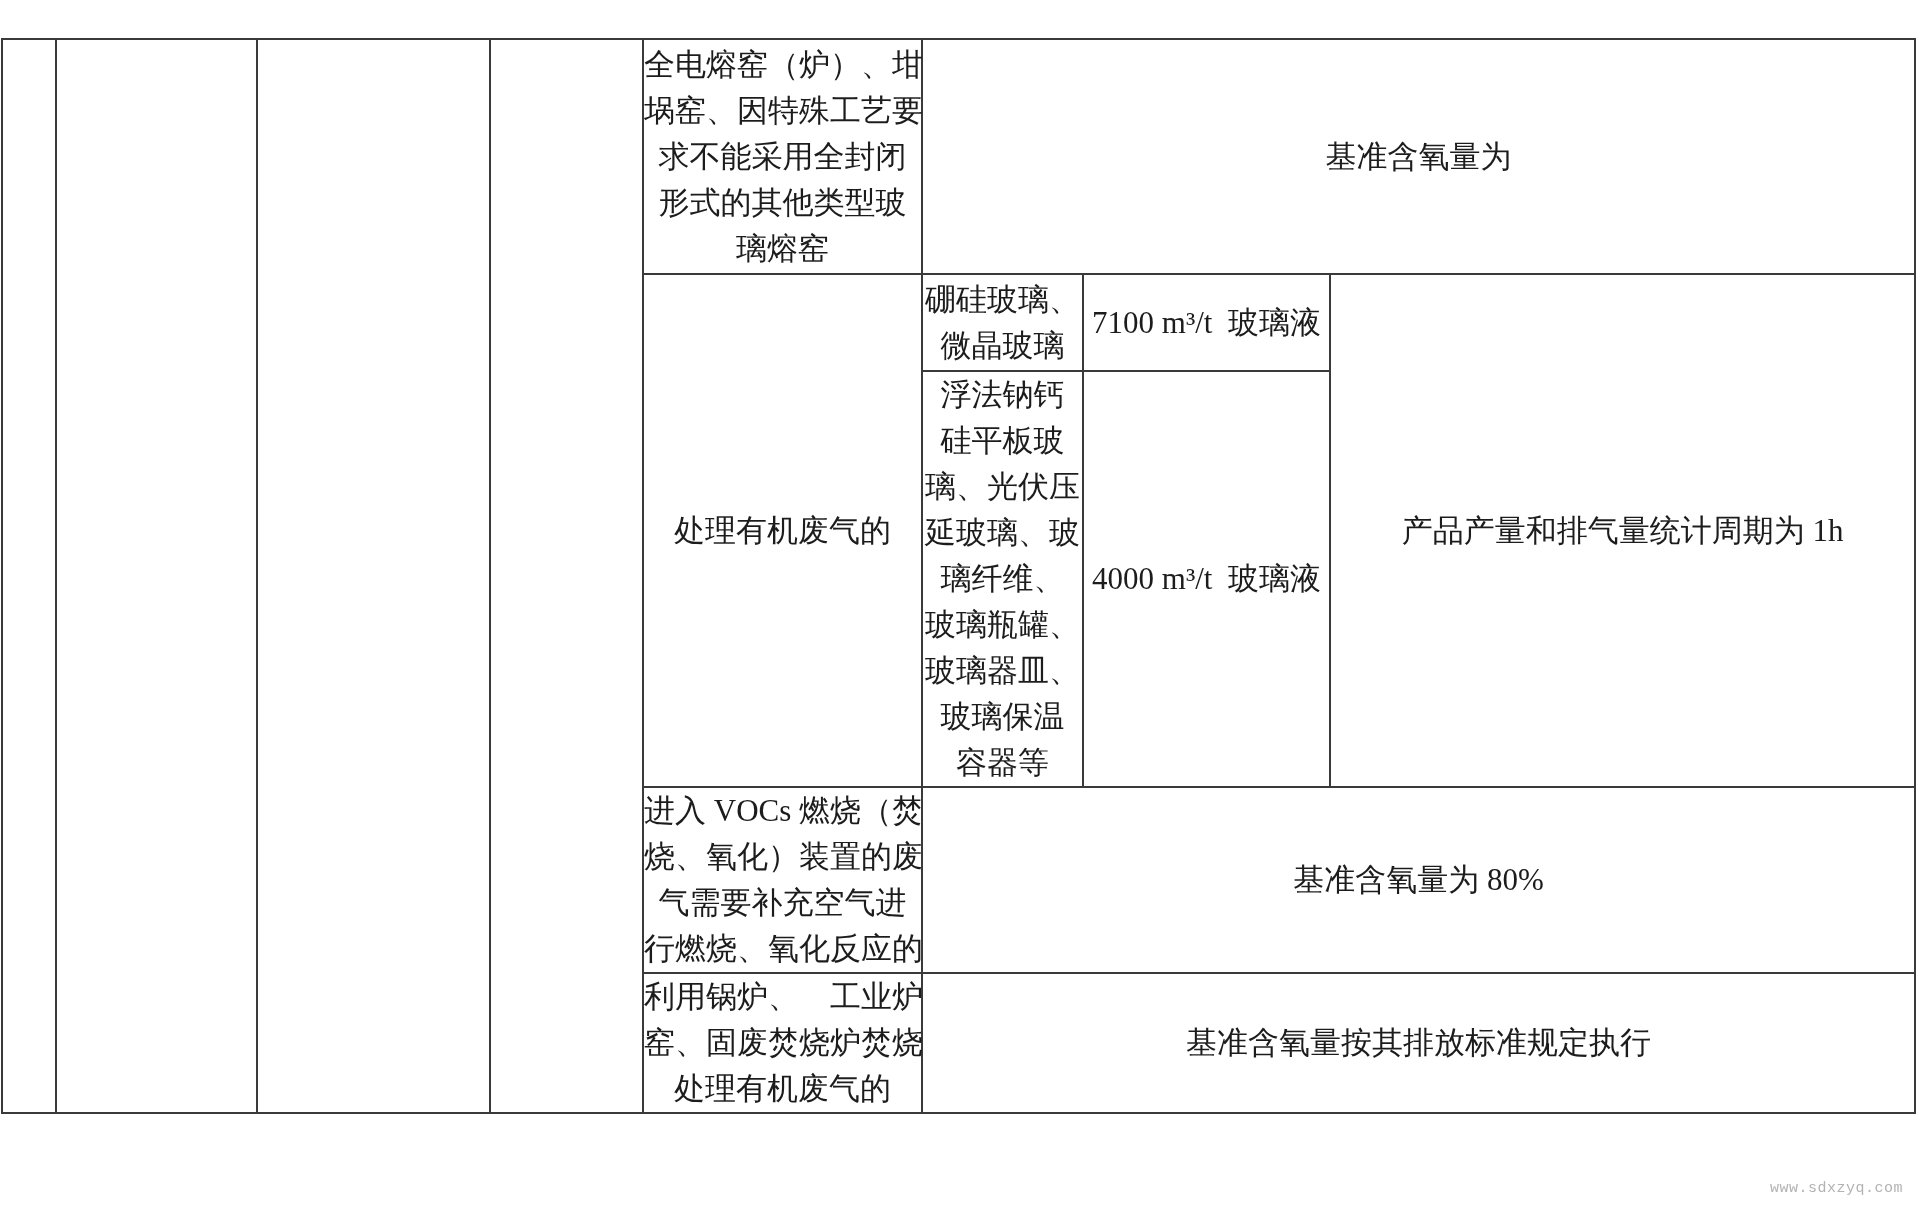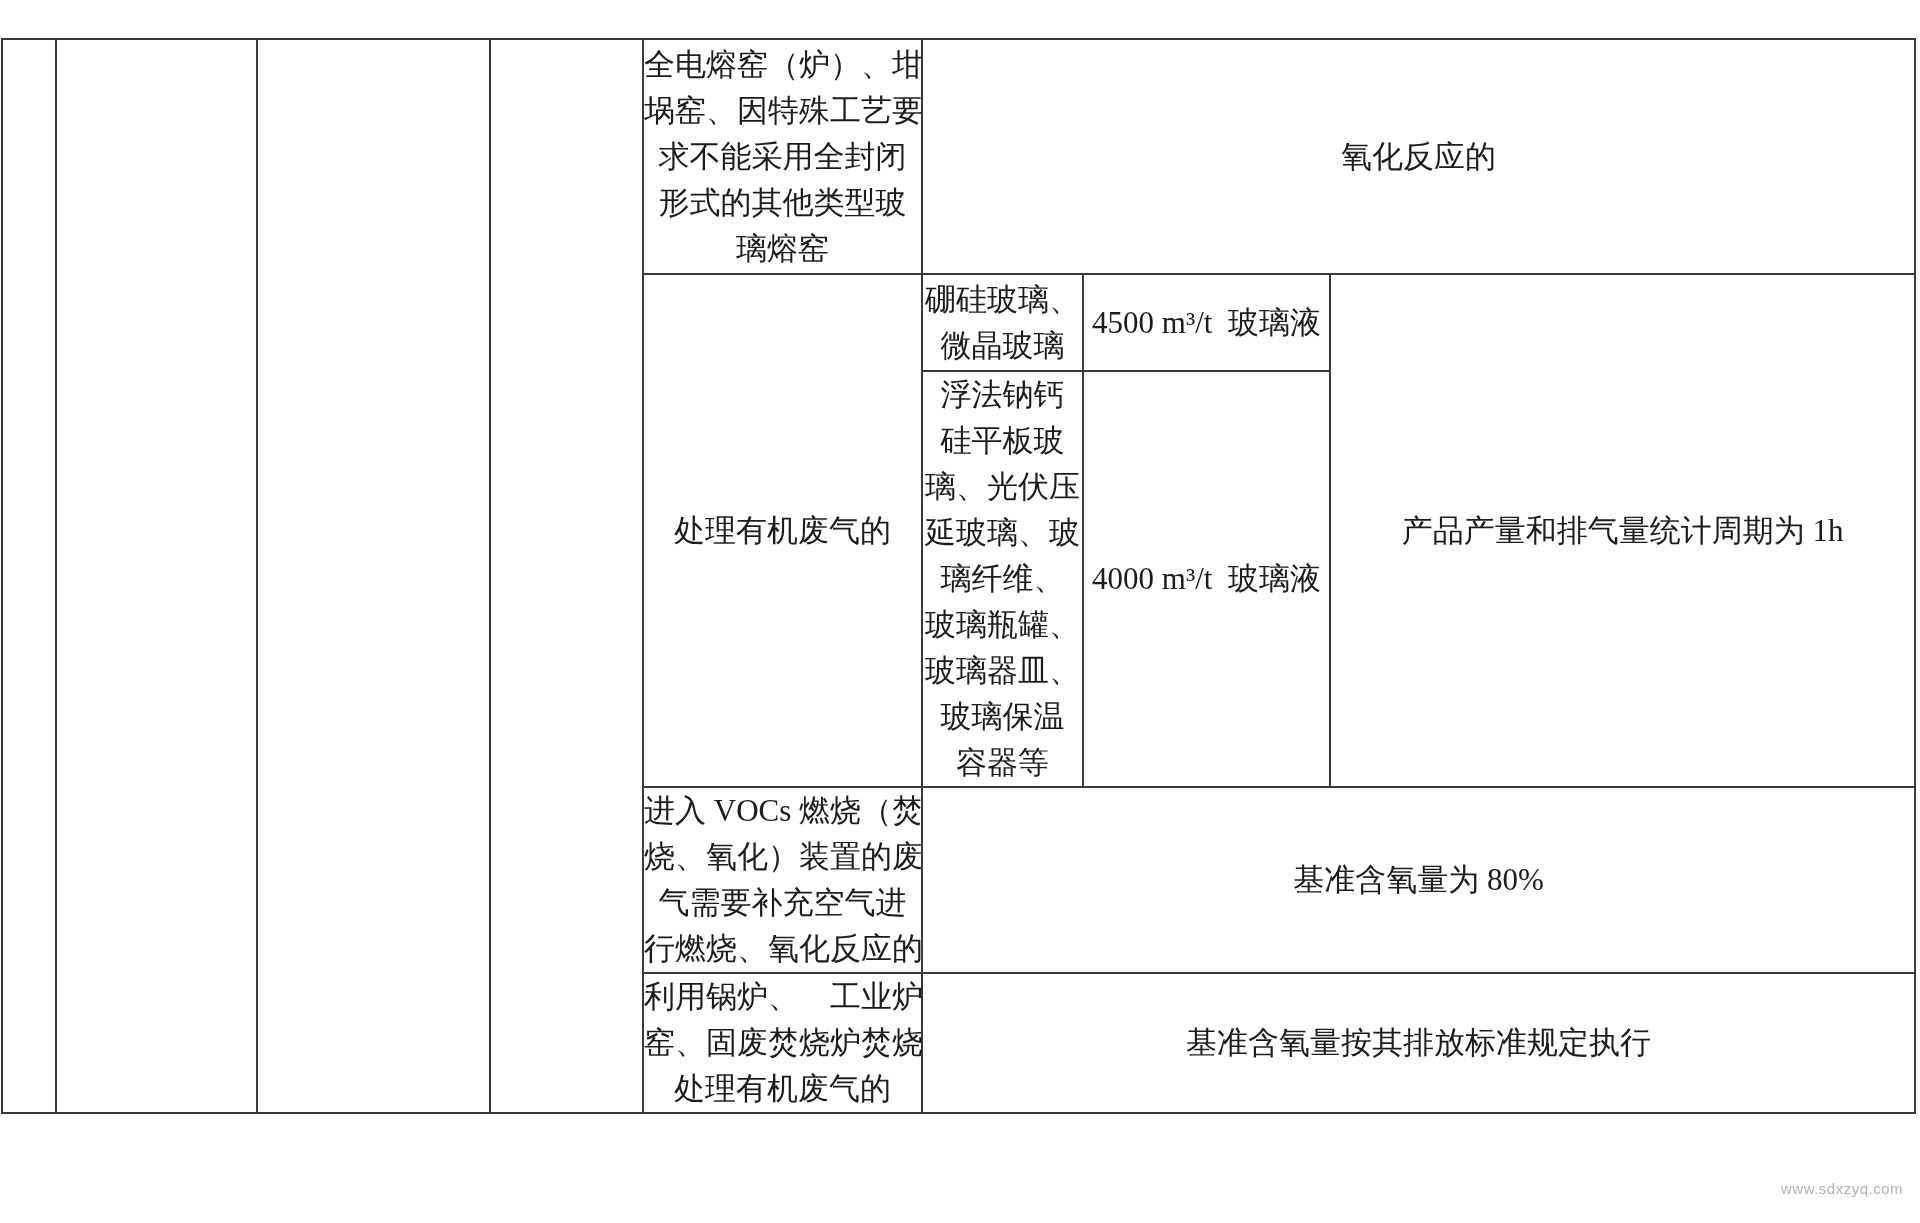--- a/index.html
+++ b/index.html
@@ -27,21 +27,21 @@
     vertical-align: middle;
     font-size: 31px;
     line-height: 46px;
     white-space: pre;
     overflow: visible;
   }
   .watermark {
     position: absolute;
     top: 1180px;
     right: 17px;
-    font-family: Liberation Sans, sans-serif;
+    font-family: Liberation Mono, monospace;
     font-size: 15px;
     letter-spacing: 0.5px;
     color: #b3b3b3;
   }
 </style>
 </head>
 <body>
 
 <div class="page">
 
@@ -60,27 +60,27 @@
       <tr style="height:235px">
         <td rowspan="5"></td>
         <td rowspan="5"></td>
         <td rowspan="5"></td>
         <td rowspan="5"></td>
         <td>全电熔窑（炉）、坩
 埚窑、因特殊工艺要
 求不能采用全封闭
 形式的其他类型玻
 璃熔窑</td>
-        <td colspan="3">氧化反应的</td>
+        <td colspan="3">基准含氧量为</td>
       </tr>
       <tr style="height:97px">
         <td rowspan="2">处理有机废气的</td>
         <td>硼硅玻璃、
 微晶玻璃</td>
-        <td>4500 m³/t  玻璃液</td>
+        <td>7100 m³/t  玻璃液</td>
         <td rowspan="2">产品产量和排气量统计周期为 1h</td>
       </tr>
       <tr style="height:412px">
         <td>浮法钠钙
 硅平板玻
 璃、光伏压
 延玻璃、玻
 璃纤维、
 玻璃瓶罐、
 玻璃器皿、

